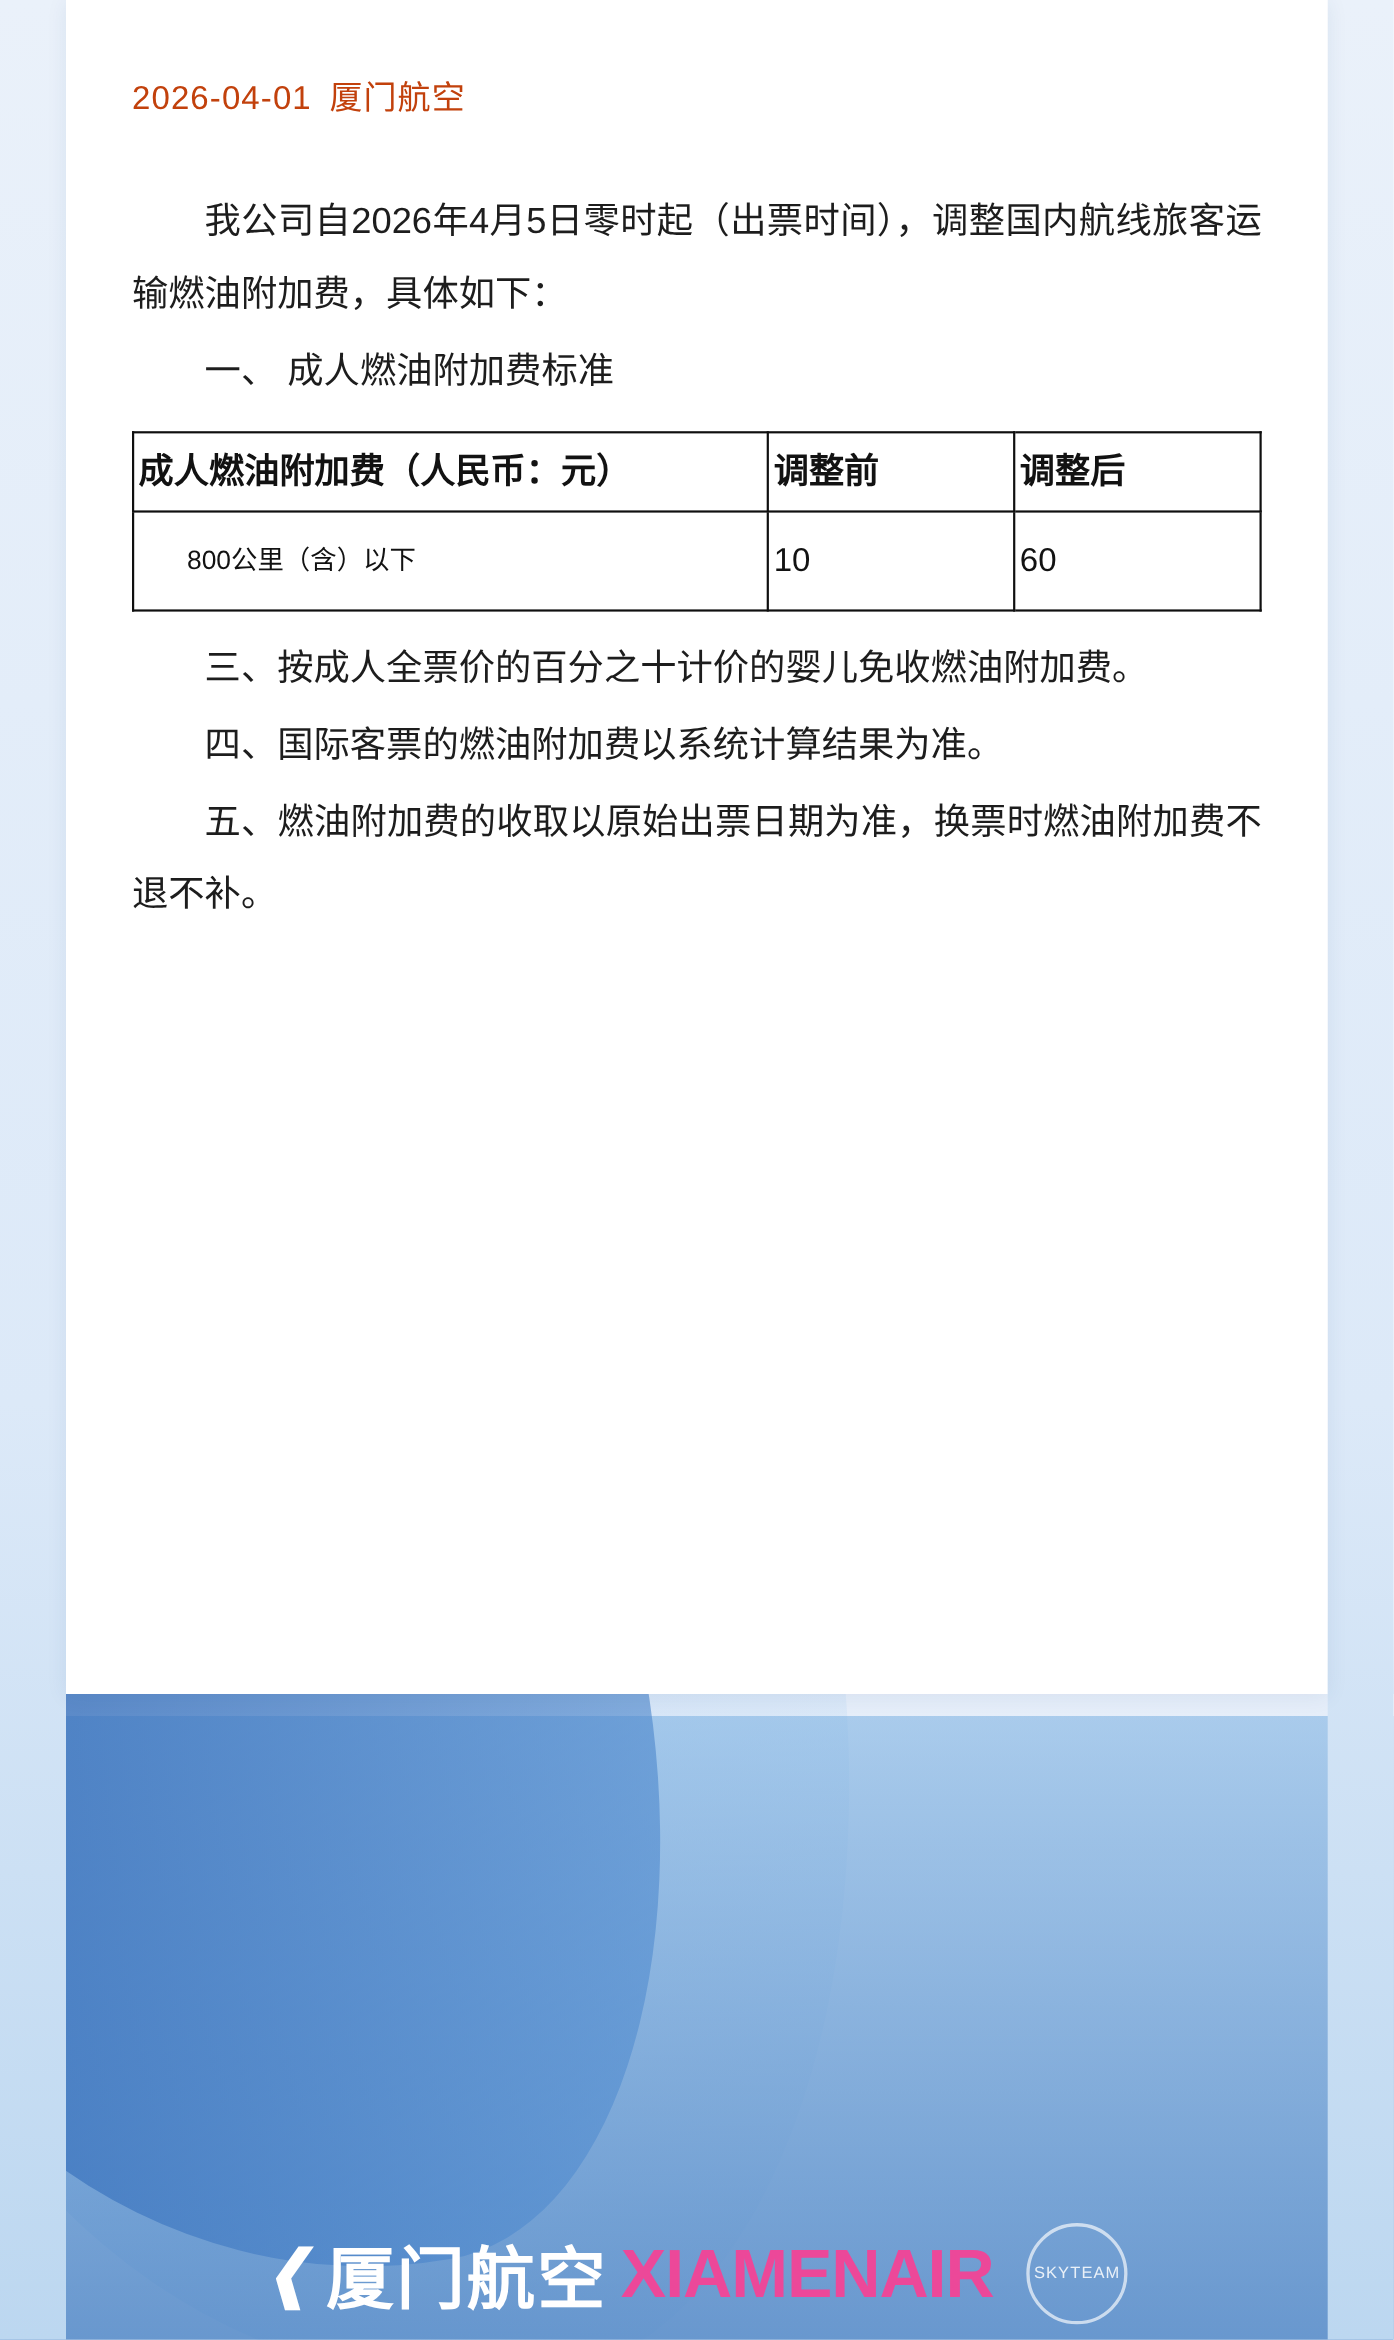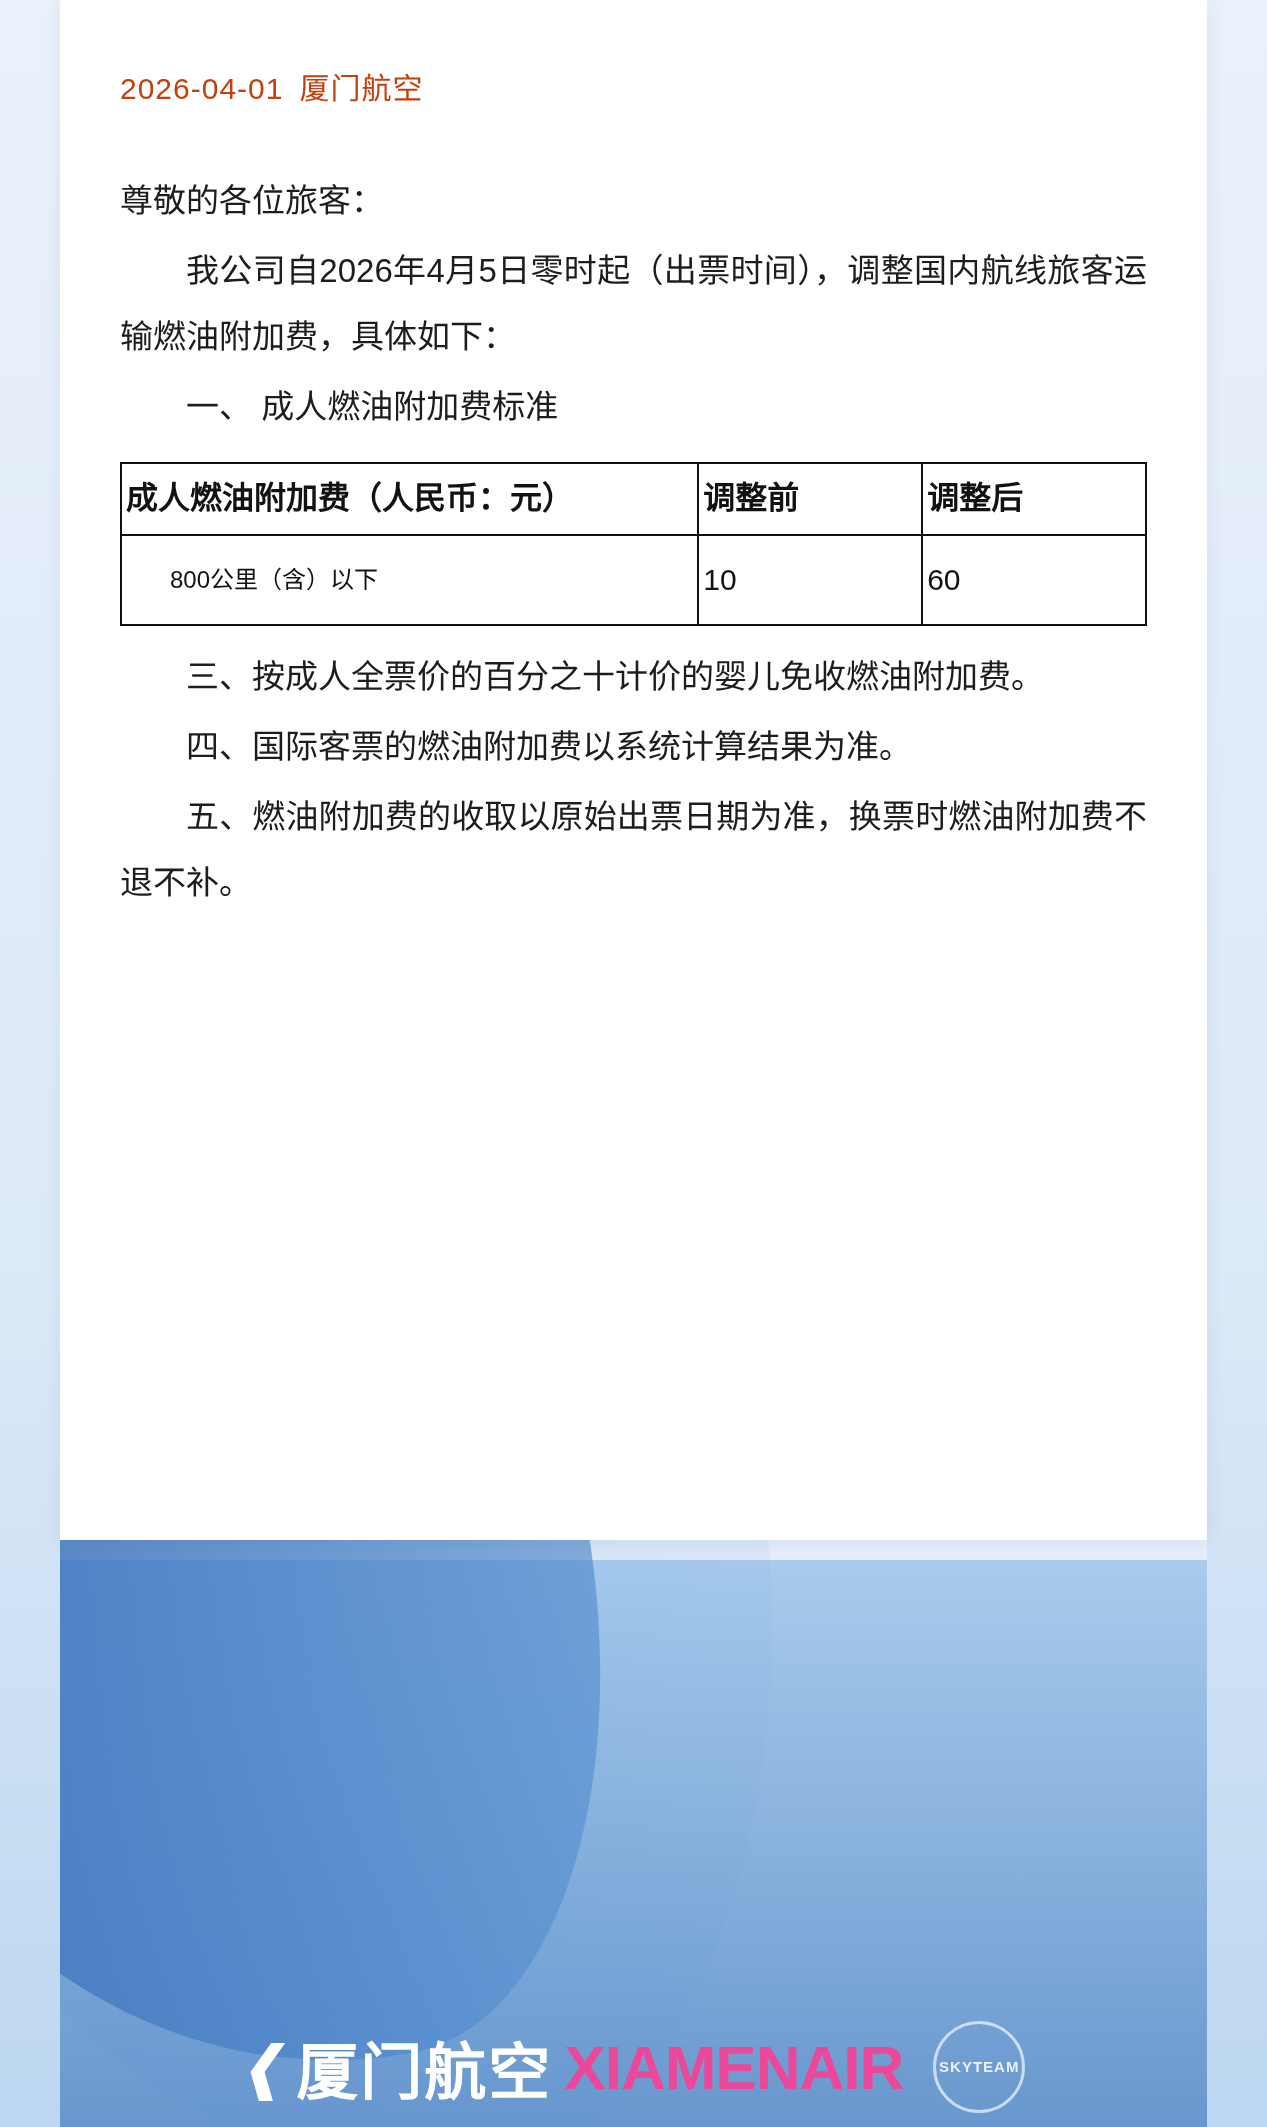--- a/index.html
+++ b/index.html
@@ -176,21 +176,20 @@
     border-radius: 50%;
     border: 3px solid rgba(255,255,255,0.65);
     display: flex;
     align-items: center;
     justify-content: center;
     color: rgba(255,255,255,0.85);
     font-size: 15px;
     letter-spacing: 1px;
     text-align: right;
     line-height: 1.1;
-    font-weight: bold;
   }
   .edge-strip-left {
     position: absolute;
     left: 0; top: 0;
     width: 60px; height: 2127px;
     background: linear-gradient(180deg, #eaf1fa 0%, #dce9f8 60%, #bcd7f0 100%);
   }
   .edge-strip-right {
     position: absolute;
     right: 0; top: 0;
@@ -212,21 +211,20 @@
 <div class="card">
   <div class="card-inner">
 
 
     <div class="article-meta">
       <span>2026-04-01</span><span class="meta-source">厦门航空</span>
     </div>
 
     <div class="body-block">
 
-      <p class="p">尊敬的各位旅客：</p>
 
       <p class="p indent">我公司自2026年4月5日零时起（出票时间），调整国内航线旅客运输燃油附加费，具体如下：</p>
 
       <p class="p indent">一、 成人燃油附加费标准</p>
 
       <table class="fuel-table">
         <thead>
           <tr>
             <th class="col-main">成人燃油附加费（人民币：元）</th>
             <th class="col-before">调整前</th>

